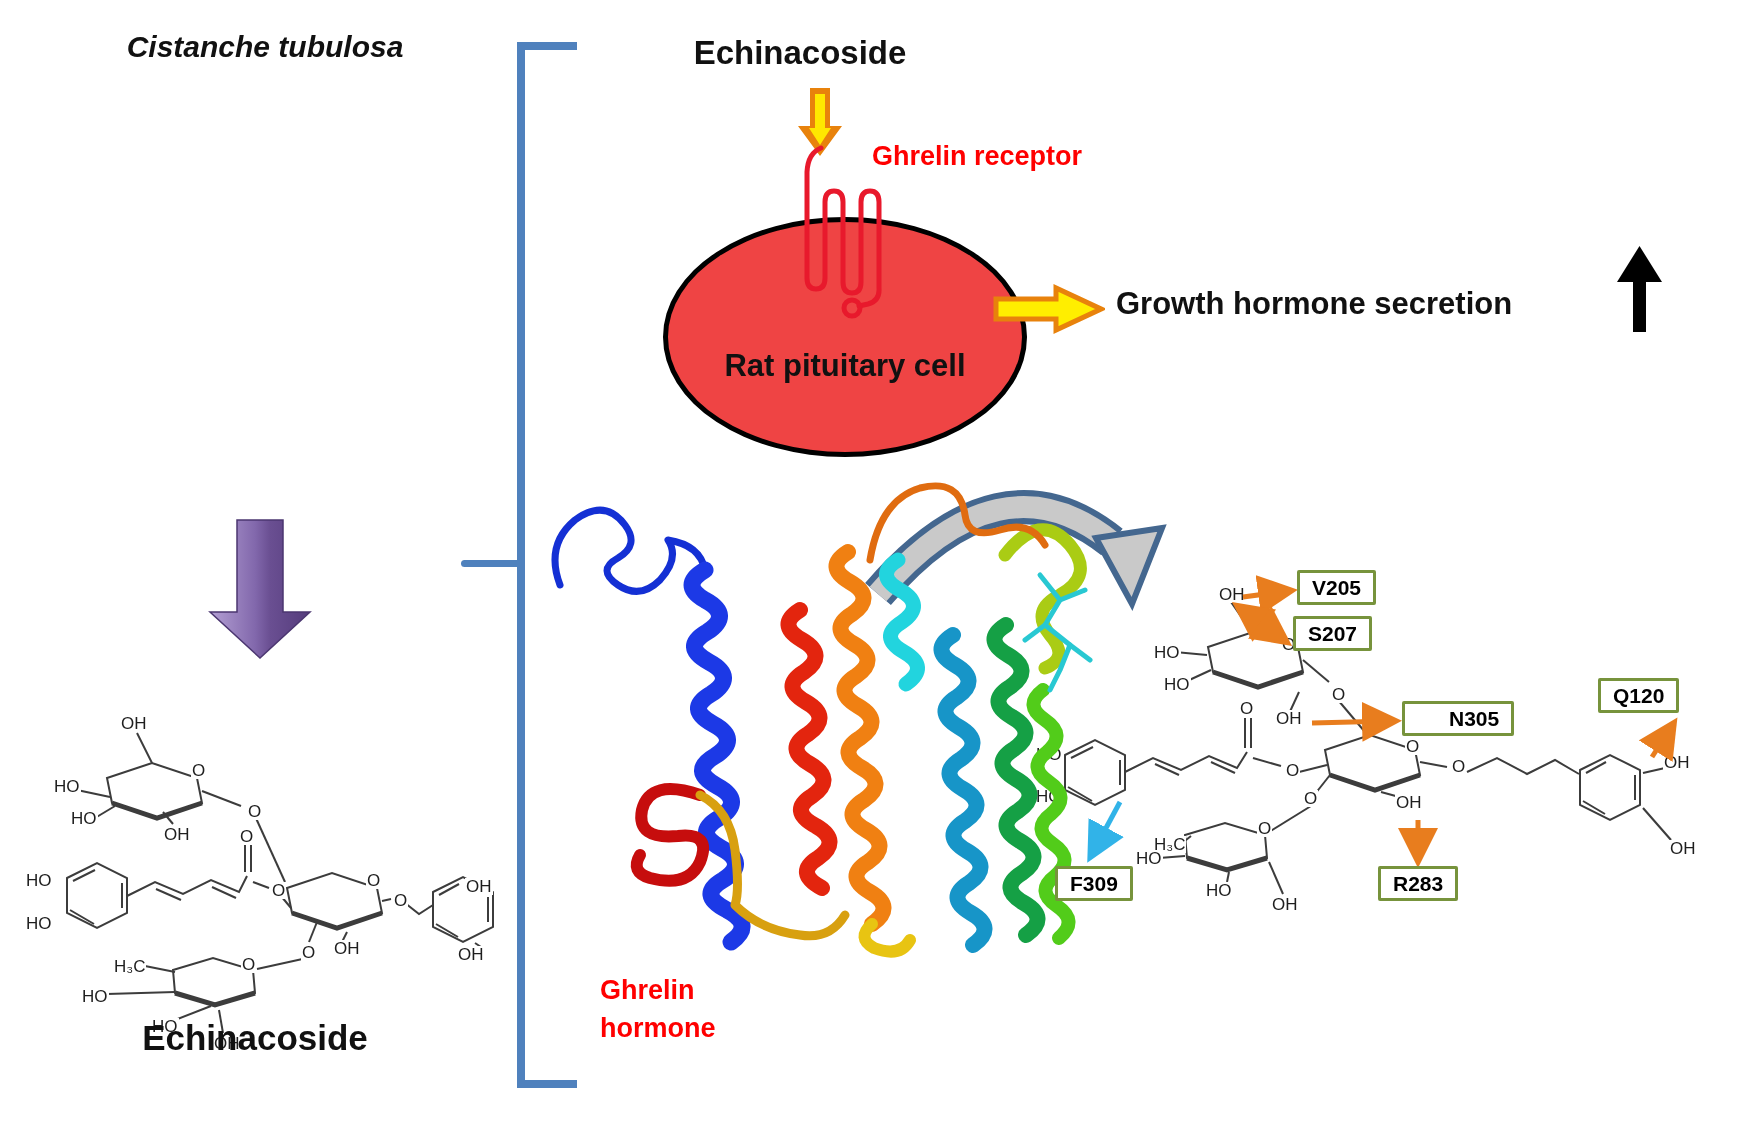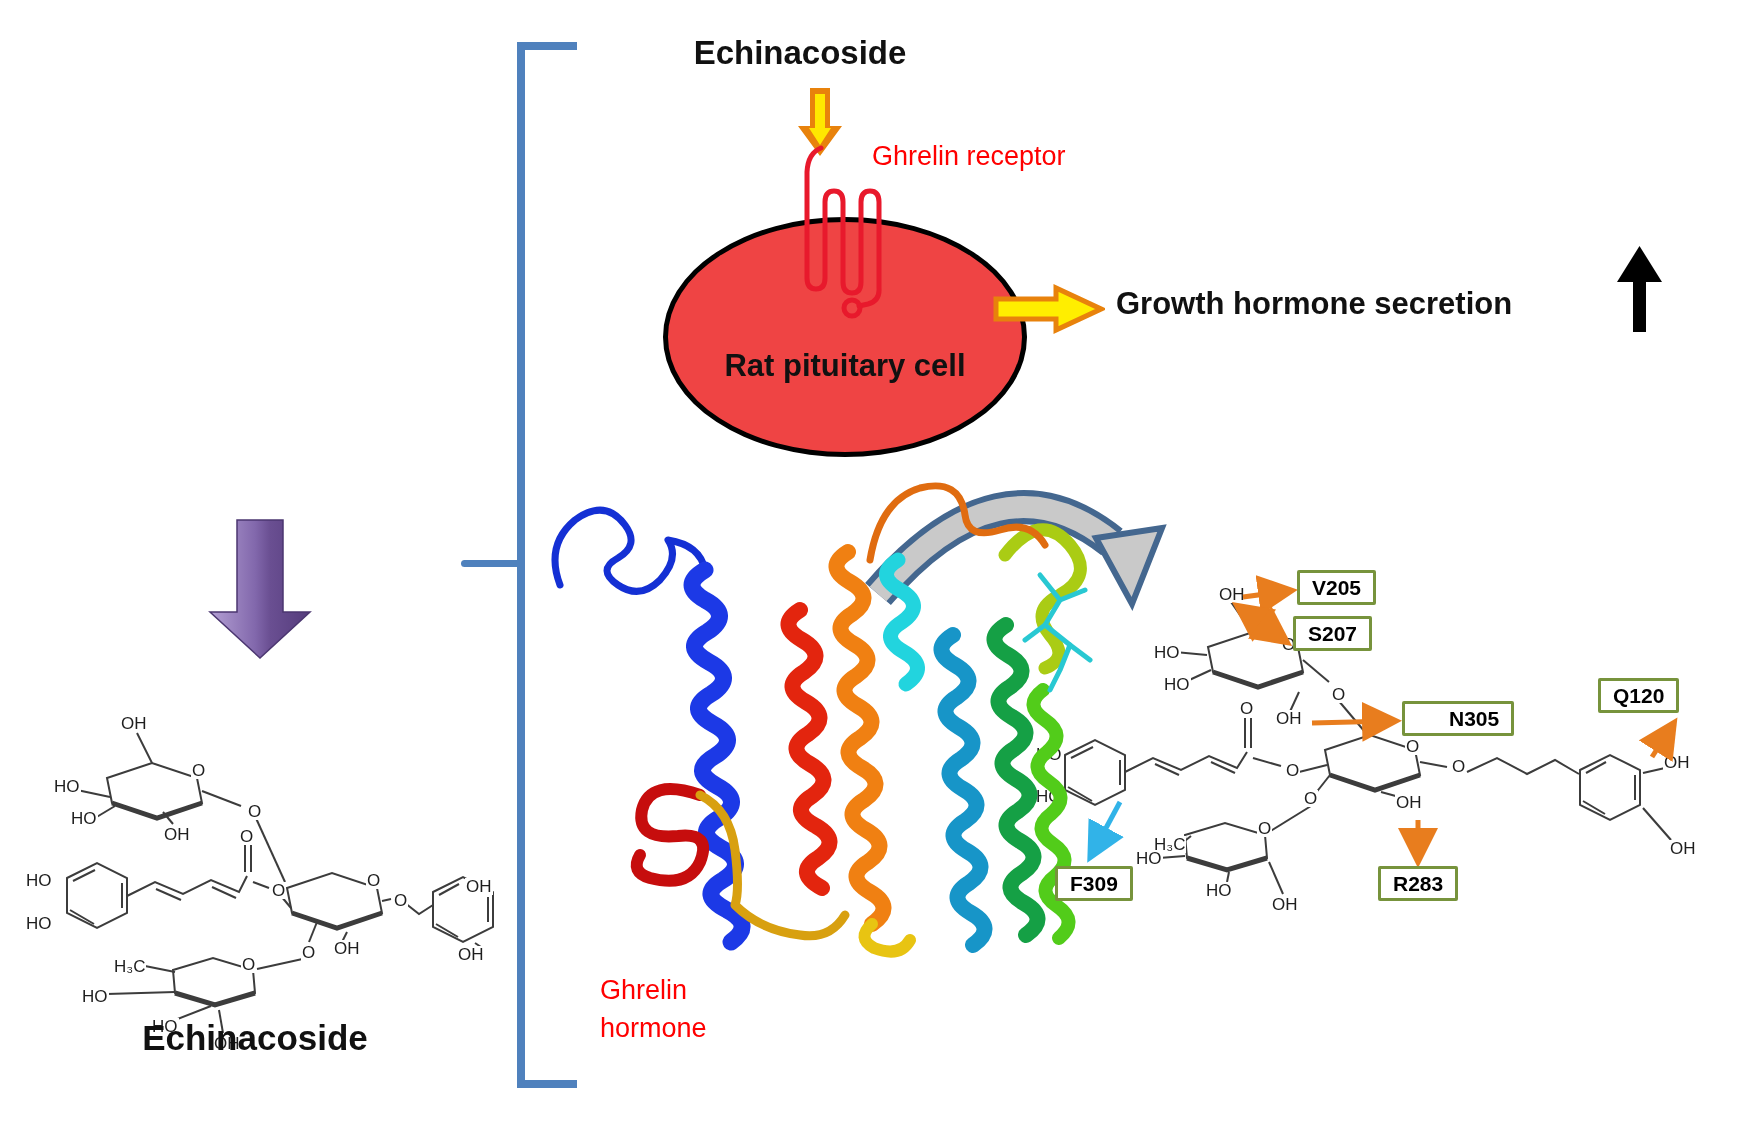--- a/index.html
+++ b/index.html
@@ -6,21 +6,21 @@
   .page{position:relative;width:1741px;height:1129px;background:#ffffff;overflow:hidden;
         font-family:"Liberation Sans", sans-serif;}
 
   .hd{position:absolute;font-weight:bold;color:#111;text-align:center;}
   .title-left{left:70px;top:30px;width:390px;text-align:center;font-size:30px;font-style:italic;}
   .title-right{left:630px;top:34px;width:340px;text-align:center;font-size:33px;}
   .label-echino{left:75px;top:1018px;width:360px;text-align:center;font-size:35px;}
   .label-cell{position:absolute;left:0;right:0;top:126px;text-align:center;font-weight:bold;font-size:31px;color:#111;}
   .label-growth{left:1116px;top:286px;font-size:31px;}
   .label-caption{left:795px;top:1056px;width:600px;text-align:center;font-size:30px;}
-  .red-label{position:absolute;color:#ff0000;font-weight:normal;font-size:27px;line-height:1.4;}
+  .red-label{position:absolute;color:#ff0000;font-weight:bold;font-size:27px;line-height:1.4;}
   .recep-top{left:872px;top:138px;}
   .recep-bottom{left:568px;top:972px;margin-left:32px;}
 
   
   .photo{position:absolute;left:82px;top:78px;width:350px;height:405px;overflow:hidden;
          background:linear-gradient(180deg,#2c2113 0%,#4a3a20 45%,#6b5633 100%);}
   .rock{position:absolute;}
   .rock1{left:-8px;top:-6px;width:175px;height:215px;border-radius:10% 45% 40% 25%;
          background:radial-gradient(circle at 40% 35%,#77643a,#4a3b1f 70%,#2e2412);}
   .rock2{left:150px;top:-10px;width:210px;height:225px;border-radius:25% 5% 35% 45%;
@@ -66,20 +66,21 @@
   .r-r283{left:1378px;top:866px;}
 
   .overlay{position:absolute;left:0;top:0;z-index:5;pointer-events:none;}
   .arrow-svg{position:absolute;z-index:4;}
 </style>
 </head>
 <body>
 
 <div class="page">
 
+  <div class="hd title-left">Cistanche tubulosa</div>
 
 
   <svg class="arrow-svg" style="left:195px;top:515px;" width="130" height="148">
     <defs>
       <linearGradient id="gp" x1="0" y1="0" x2="1" y2="0">
         <stop offset="0" stop-color="#b4a0d4"></stop>
           <stop offset="0.45" stop-color="#8268ac"></stop>
         <stop offset="0.6" stop-color="#6a4f92"></stop>
           <stop offset="1" stop-color="#553c7c"></stop>
       </linearGradient>

